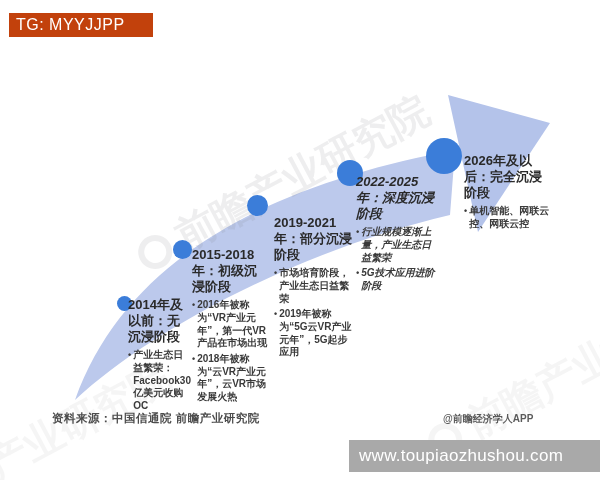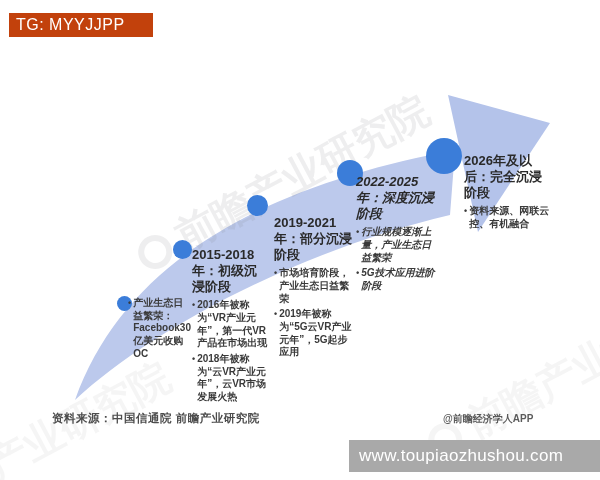--- a/index.html
+++ b/index.html
@@ -105,20 +105,21 @@
   <div class="tg-badge">TG: MYYJJPP</div>
 
 
   <div class="node n1"></div>
   <div class="node n2"></div>
   <div class="node n3"></div>
   <div class="node n4"></div>
   <div class="node n5"></div>
 
   <div class="stage s1">
+    <div class="stage-title">2014年及以前：无沉浸阶段</div>
     <ul>
       <li>
         <span class="blt">•</span>
         <span>产业生态日益繁荣：Facebook30亿美元收购OC</span>
       </li>
     </ul>
   </div>
 
   <div class="stage s2">
     <div class="stage-title">2015-2018年：初级沉浸阶段</div>
@@ -160,21 +161,21 @@
         <span>5G技术应用进阶阶段</span>
       </li>
     </ul>
   </div>
 
   <div class="stage s5">
     <div class="stage-title">2026年及以后：完全沉浸阶段</div>
     <ul>
       <li>
         <span class="blt">•</span>
-        <span>资料来源、网联云控、有机融合</span>
+        <span>单机智能、网联云控、网联云控</span>
       </li>
     </ul>
   </div>
 
   <div class="footer-source">资料来源：中国信通院 前瞻产业研究院</div>
   <div class="footer-credit">@前瞻经济学人APP</div>
 
   <div class="url-bar">www.toupiaozhushou.com</div>
 
 </div>

